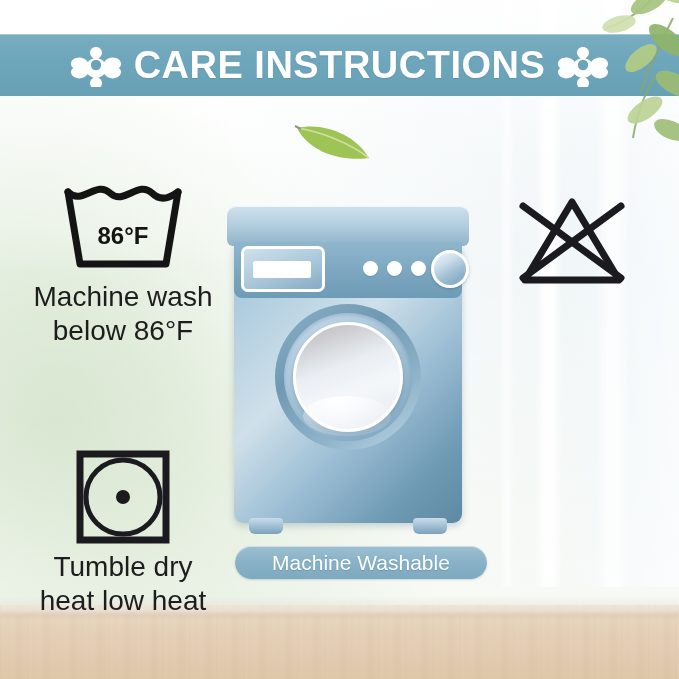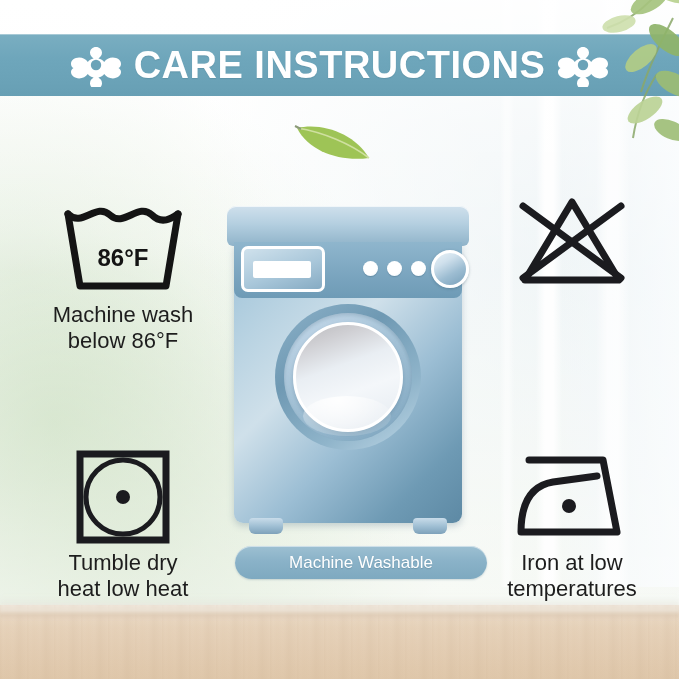--- a/index.html
+++ b/index.html
@@ -55,23 +55,23 @@
   .fleur svg{display:block;}
 
   
   .leafgroup{position:absolute;pointer-events:none;}
   .tr-leaves{right:-6px;top:-12px;width:140px;height:160px;}
   .float-leaf{left:293px;top:118px;width:80px;height:46px;}
 
   
   .care{position:absolute;text-align:center;}
   .care .sym{display:block;margin:0 auto;}
-  .care .lbl{font-size:22px;color:#1d1d1d;line-height:1.2;margin-top:8px;white-space:pre-line;}
-
-  .care-wash{left:18px;top:198px;width:210px;}
+  .care .lbl{font-size:28px;color:#1d1d1d;line-height:1.2;margin-top:8px;white-space:pre-line;}
+
+  .care-wash{left:18px;top:176px;width:210px;}
   .care-bleach{left:472px;top:190px;width:200px;}
   .care-dry{left:18px;top:446px;width:210px;}
   .care-iron{left:472px;top:446px;width:200px;}
 
   .tub-temp{font-size:24px;font-weight:bold;fill:#141414;}
 
   
   .washer{position:absolute;left:227px;top:206px;width:242px;height:330px;}
 
   .wm-body{position:absolute;left:7px;top:34px;width:228px;height:283px;border-radius:9px;
@@ -108,21 +108,21 @@
     background:radial-gradient(ellipse at 40% 10%, rgba(255,255,255,.92) 0%, rgba(255,255,255,.25) 60%, rgba(255,255,255,0) 100%);}
   .wm-foot{position:absolute;top:312px;width:34px;height:16px;border-radius:4px 4px 6px 6px;
     background:linear-gradient(180deg,#c9dcea 0%,#9dbdd2 55%,#7ea1ba 100%);}
   .wm-foot.fl{left:22px;} .wm-foot.fr{left:186px;}
 
   
   .badge{position:absolute;left:235px;top:546px;width:252px;height:33px;border-radius:17px;
     background:linear-gradient(180deg,#9dc0d2 0%,#8ab2c8 45%,#7ea9c0 100%);
     display:flex;align-items:center;justify-content:center;
     box-shadow:0 1px 2px rgba(90,125,145,.28), 0 1px 0 rgba(255,255,255,.5) inset;}
-  .badge-txt{color:#ffffff;font-size:17px;line-height:1;text-shadow:0 1px 1px rgba(70,110,130,.35);}
+  .badge-txt{color:#ffffff;font-size:21px;line-height:1;text-shadow:0 1px 1px rgba(70,110,130,.35);}
 </style>
 </head>
 <body>
 
 <div id="stage">
 
   <div class="bg-base"></div>
   <div class="sheer"></div>
   <div class="mullion m3"></div>
   <div class="mullion m1"></div>
@@ -209,30 +209,20 @@
       <svg viewBox="0 0 110 100" width="110" height="100" aria-hidden="true">
         <rect x="12" y="8" width="86" height="86" fill="none" stroke="#1b1b1f" stroke-width="7"></rect>
         <circle cx="55" cy="51" r="37" fill="none" stroke="#1b1b1f" stroke-width="5"></circle>
         <circle cx="55" cy="51" r="7" fill="#1b1b1f"></circle>
       </svg>
     </span>
     <span class="lbl">Tumble dry
 heat low heat</span>
   </div>
 
-  <div class="care care-iron">
-    <span class="sym">
-      <svg viewBox="0 0 130 100" width="130" height="100" aria-hidden="true">
-        <path d="M22 14 L96 14 L110 86 L14 86 C14 60, 22 40, 46 36 L90 30" fill="none" stroke="#1b1b1f" stroke-width="7" stroke-linejoin="round" stroke-linecap="round"></path>
-        <circle cx="62" cy="60" r="7" fill="#1b1b1f"></circle>
-      </svg>
-    </span>
-    <span class="lbl">Iron at low
-temperatures</span>
-  </div>
 
   <div class="washer">
     <div class="wm-body"></div>
     <div class="wm-top"></div>
     <div class="wm-panel"></div>
     <div class="wm-drawer"></div>
     <div class="wm-drawer-slot"></div>
     <div class="wm-dot d1"></div>
     <div class="wm-dot d2"></div>
     <div class="wm-dot d3"></div>

